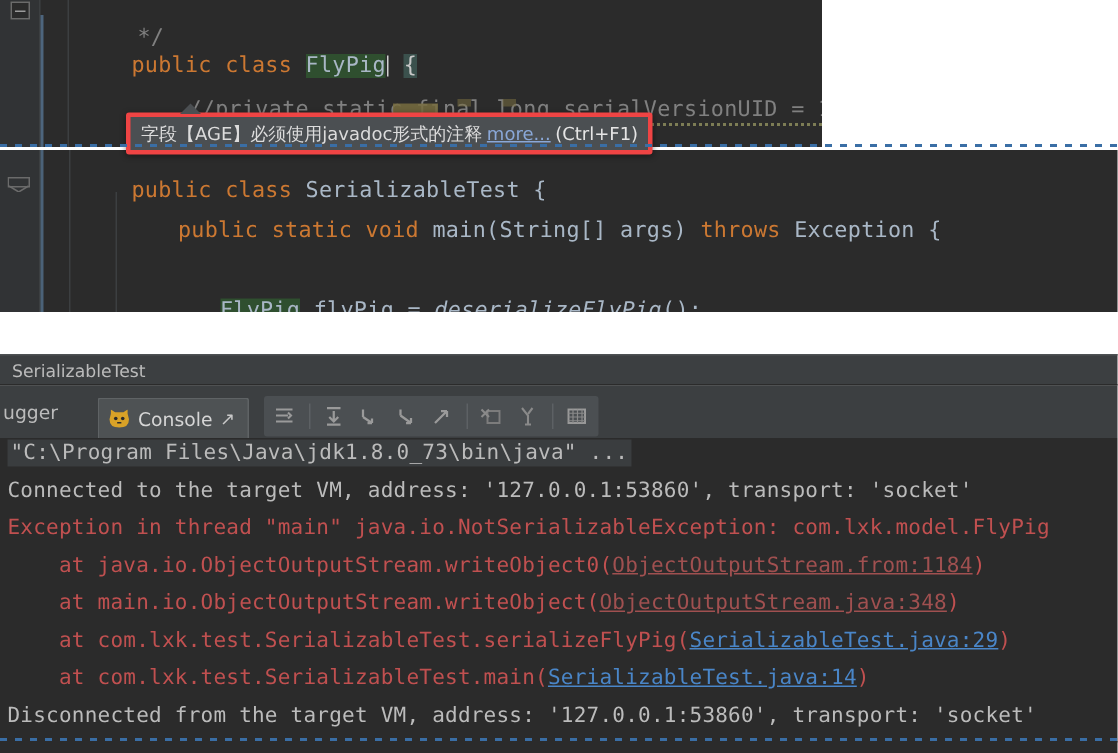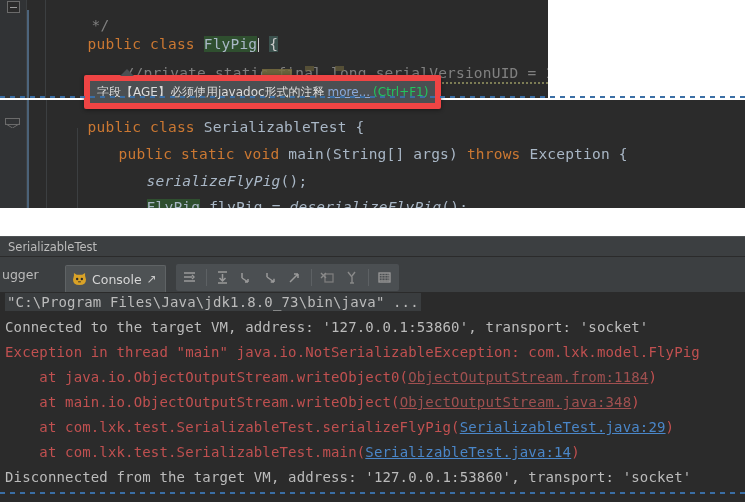--- a/index.html
+++ b/index.html
@@ -47,28 +47,28 @@
     display:inline-block;width:1px;height:14px;background:#d0d0d0;
     vertical-align:-3px;margin:0 1px;
   }
   .hl-chip{
     position:absolute;background:#786d3f;opacity:.85;
   }
 
   
   .tooltip{
     position:absolute;left:84px;top:75px;height:22px;
-    background:#4b4f52;border:6px solid #ef4444;border-radius:2px;
+    background:#4b4f52;border:3px solid #ef4444;border-radius:2px;
     box-shadow:0 1px 4px rgba(0,0,0,.45);
     display:flex;align-items:center;padding:0 7px;
     font-family:"DejaVu Sans","Liberation Sans",sans-serif;
     font-size:12px;color:#dcdcdc;white-space:nowrap;z-index:40;
   }
   .tooltip .tip-link{color:#8aa8d8;text-decoration:underline;margin:0 3px;}
-  .tooltip .tip-key{color:#22c55e;}
+  .tooltip .tip-key{color:#e5e5e5;}
   .tip-arrow{
     position:absolute;left:120px;top:69px;width:0;height:0;
     border-left:7px solid transparent;border-right:7px solid transparent;
     border-bottom:7px solid #4b4f52;z-index:41;
   }
 
   
   .main-editor{
     position:absolute;left:0;top:100px;width:745px;height:108px;
     background:#2b2b2b;overflow:hidden;
@@ -208,23 +208,20 @@
     </svg>
 
     <div class="me-line" style="top:3px;">
       <span class="code-kw">public class</span><span class="code-txt"> </span><span class="code-txt">SerializableTest</span><span class="code-txt"> </span><span class="code-txt">{</span>
     </div>
 
     <div class="me-line" style="top:30px;left:65px;">
       <span class="code-kw">public static</span><span class="code-txt"> </span><span class="code-kw">void</span><span class="code-txt"> </span><span class="code-txt">main</span><span class="code-txt">(String[] args)</span><span class="code-txt"> </span><span class="code-kw">throws</span><span class="code-txt"> </span><span class="code-txt">Exception</span><span class="code-txt"> </span><span class="code-txt">{</span>
     </div>
 
-    <div class="me-line" style="top:57px;left:93px;">
-      <span class="code-ital">serializeFlyPig</span><span class="code-txt">();</span>
-    </div>
 
     <div class="me-line" style="top:83px;left:93px;">
       <span class="code-green-hl">FlyPig</span><span class="code-txt"> </span><span class="code-txt">flyPig</span><span class="code-txt"> </span><span class="code-txt">=</span><span class="code-txt"> </span><span class="code-ital">deserializeFlyPig</span><span class="code-txt">();</span>
     </div>
 
   </div>
 
   <div class="breadcrumb">
     <span>SerializableTest</span>
   </div>

